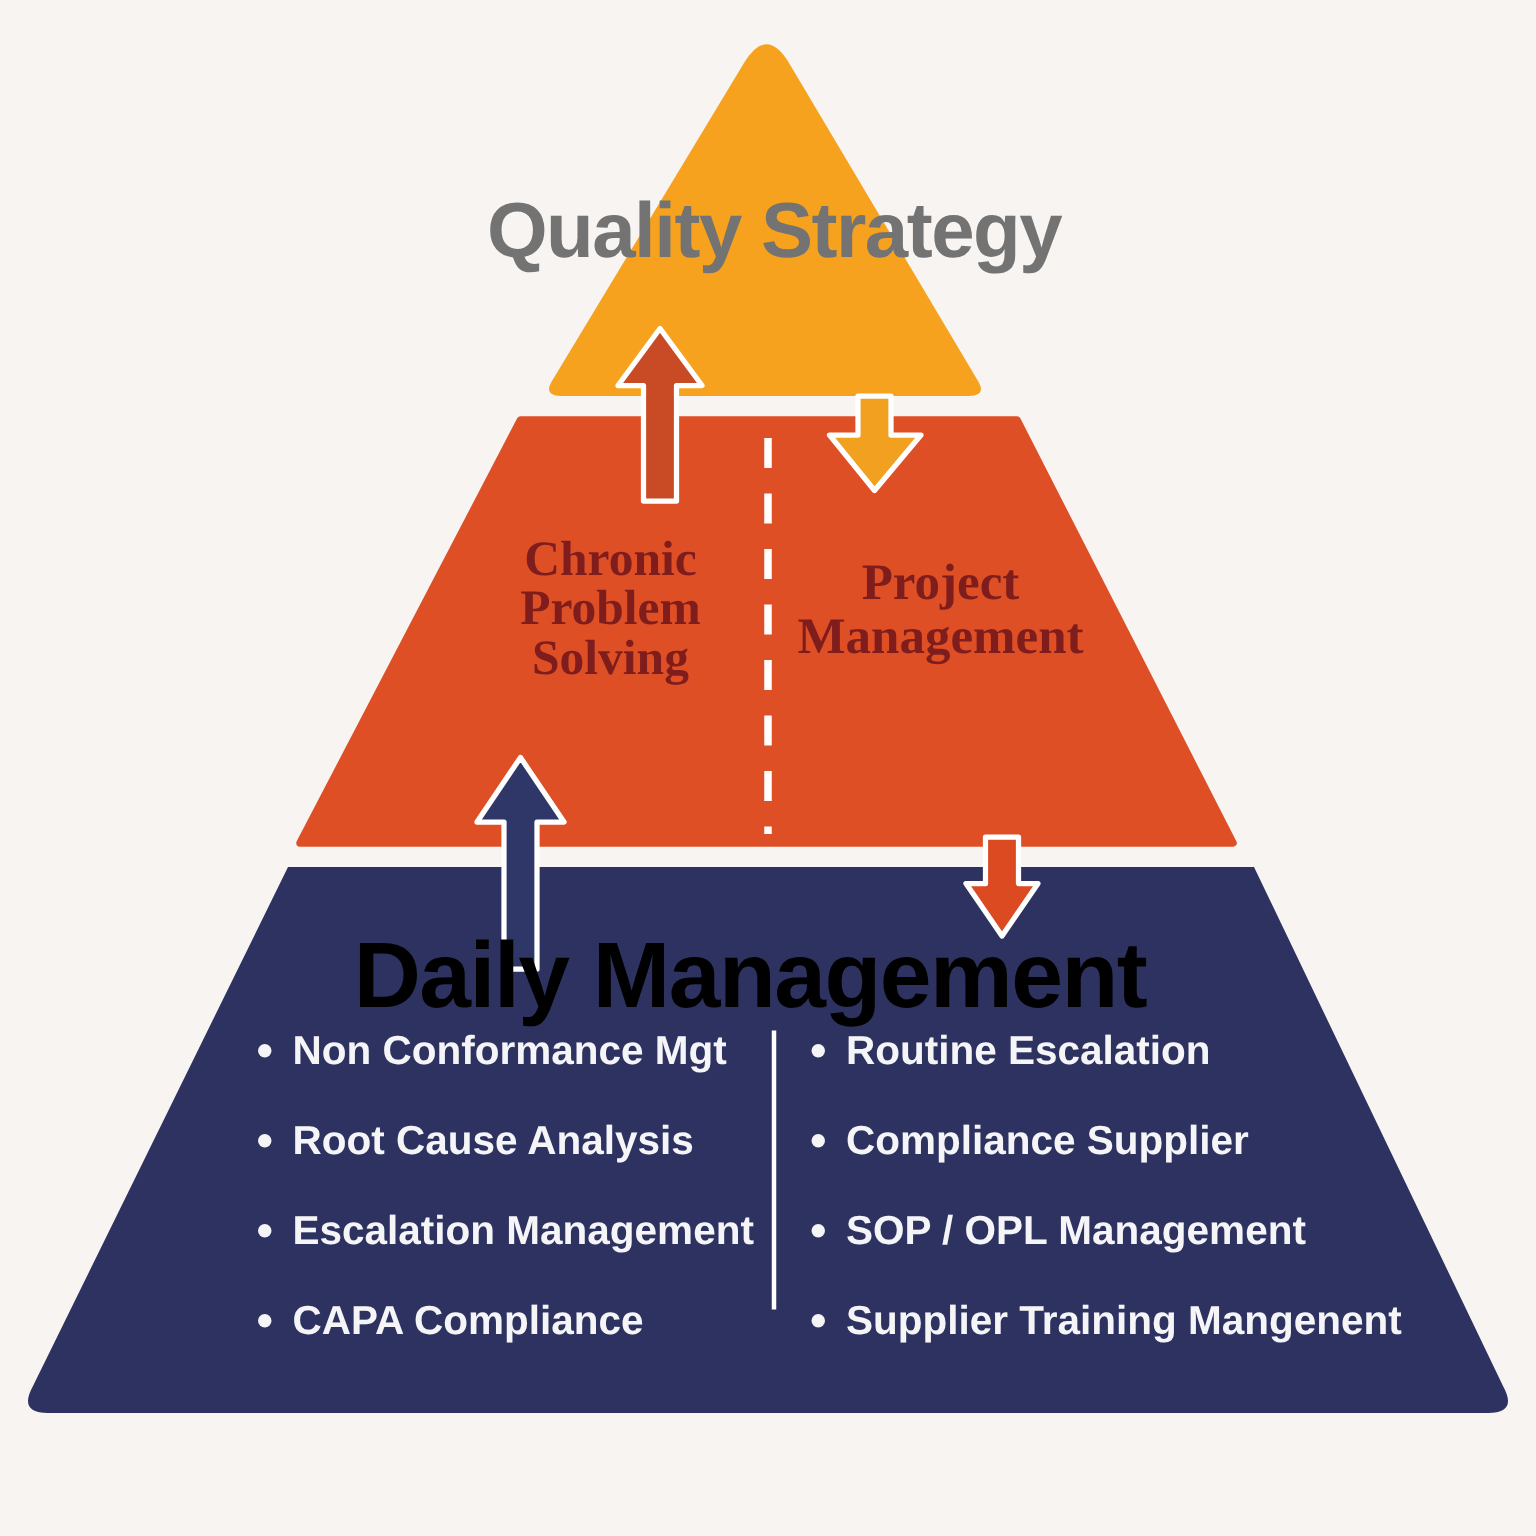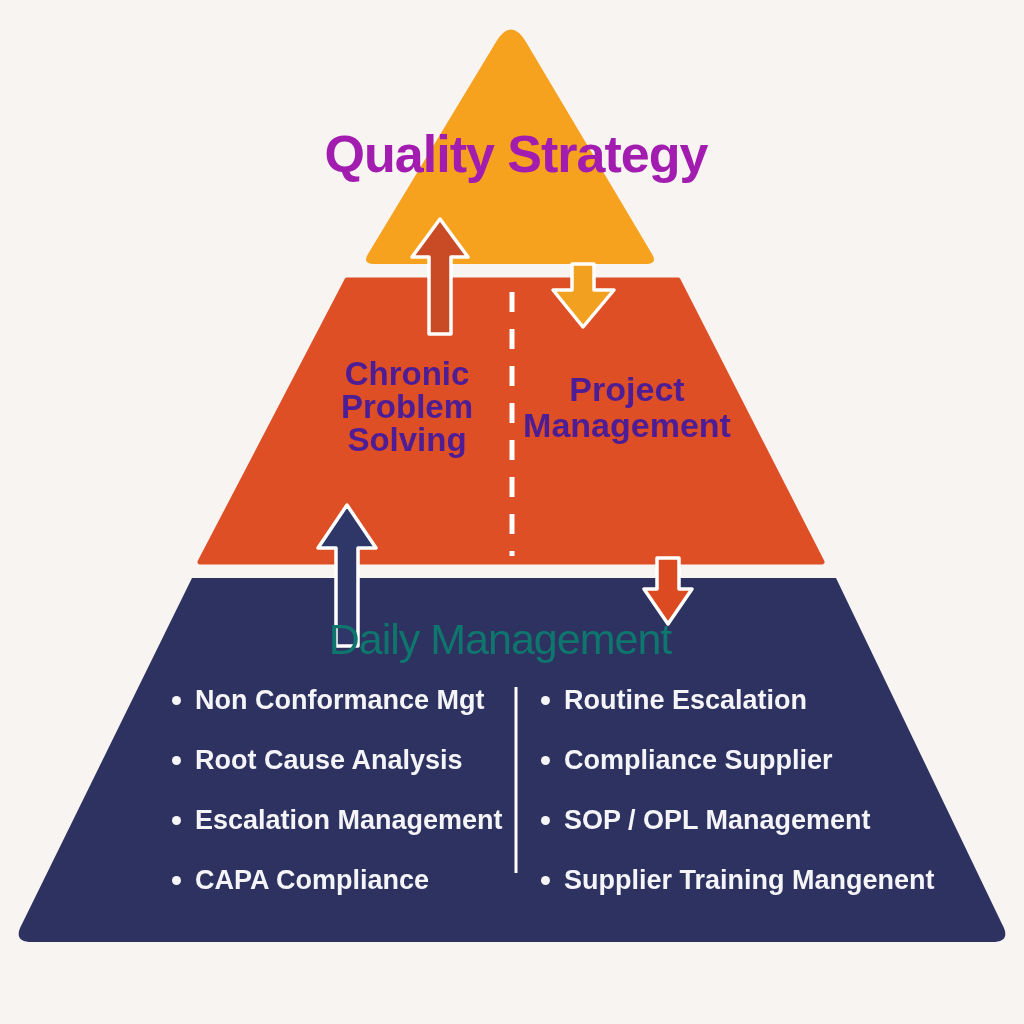--- a/index.html
+++ b/index.html
@@ -7,29 +7,29 @@
     position:relative;
     width:1024px;height:1024px;
     background:#F7F4F1;
     overflow:hidden;
     font-family:"Liberation Sans", sans-serif;
   }
   .layer{position:absolute;left:0;top:0;}
   .txt{position:absolute;transform:translateX(-50%);text-align:center;white-space:nowrap;}
   .title{
     font-size:52px;font-weight:700;letter-spacing:-1px;
-    color:#a21caf;
+    color:#737373;
   }
   .mid-label{
-    color:#4c1d95;font-weight:700;
+    color:#7f1d1d;font-weight:700;font-family:Liberation Serif, serif;
   }
   .mid-left{font-size:33px;line-height:33px;}
   .mid-right{font-size:34px;line-height:36px;}
   .daily-heading{
-    font-size:43px;font-weight:400;letter-spacing:-1px;color:#0f766e;
+    font-size:62px;font-weight:700;letter-spacing:-1px;color:#000000;
   }
   .bullet-col{
     position:absolute;
     display:flex;flex-direction:column;gap:12px;
   }
   .bullet-row{
     height:48px;display:flex;align-items:center;
     color:#F5F5F8;font-weight:700;font-size:27px;white-space:nowrap;
   }
   .dot{

